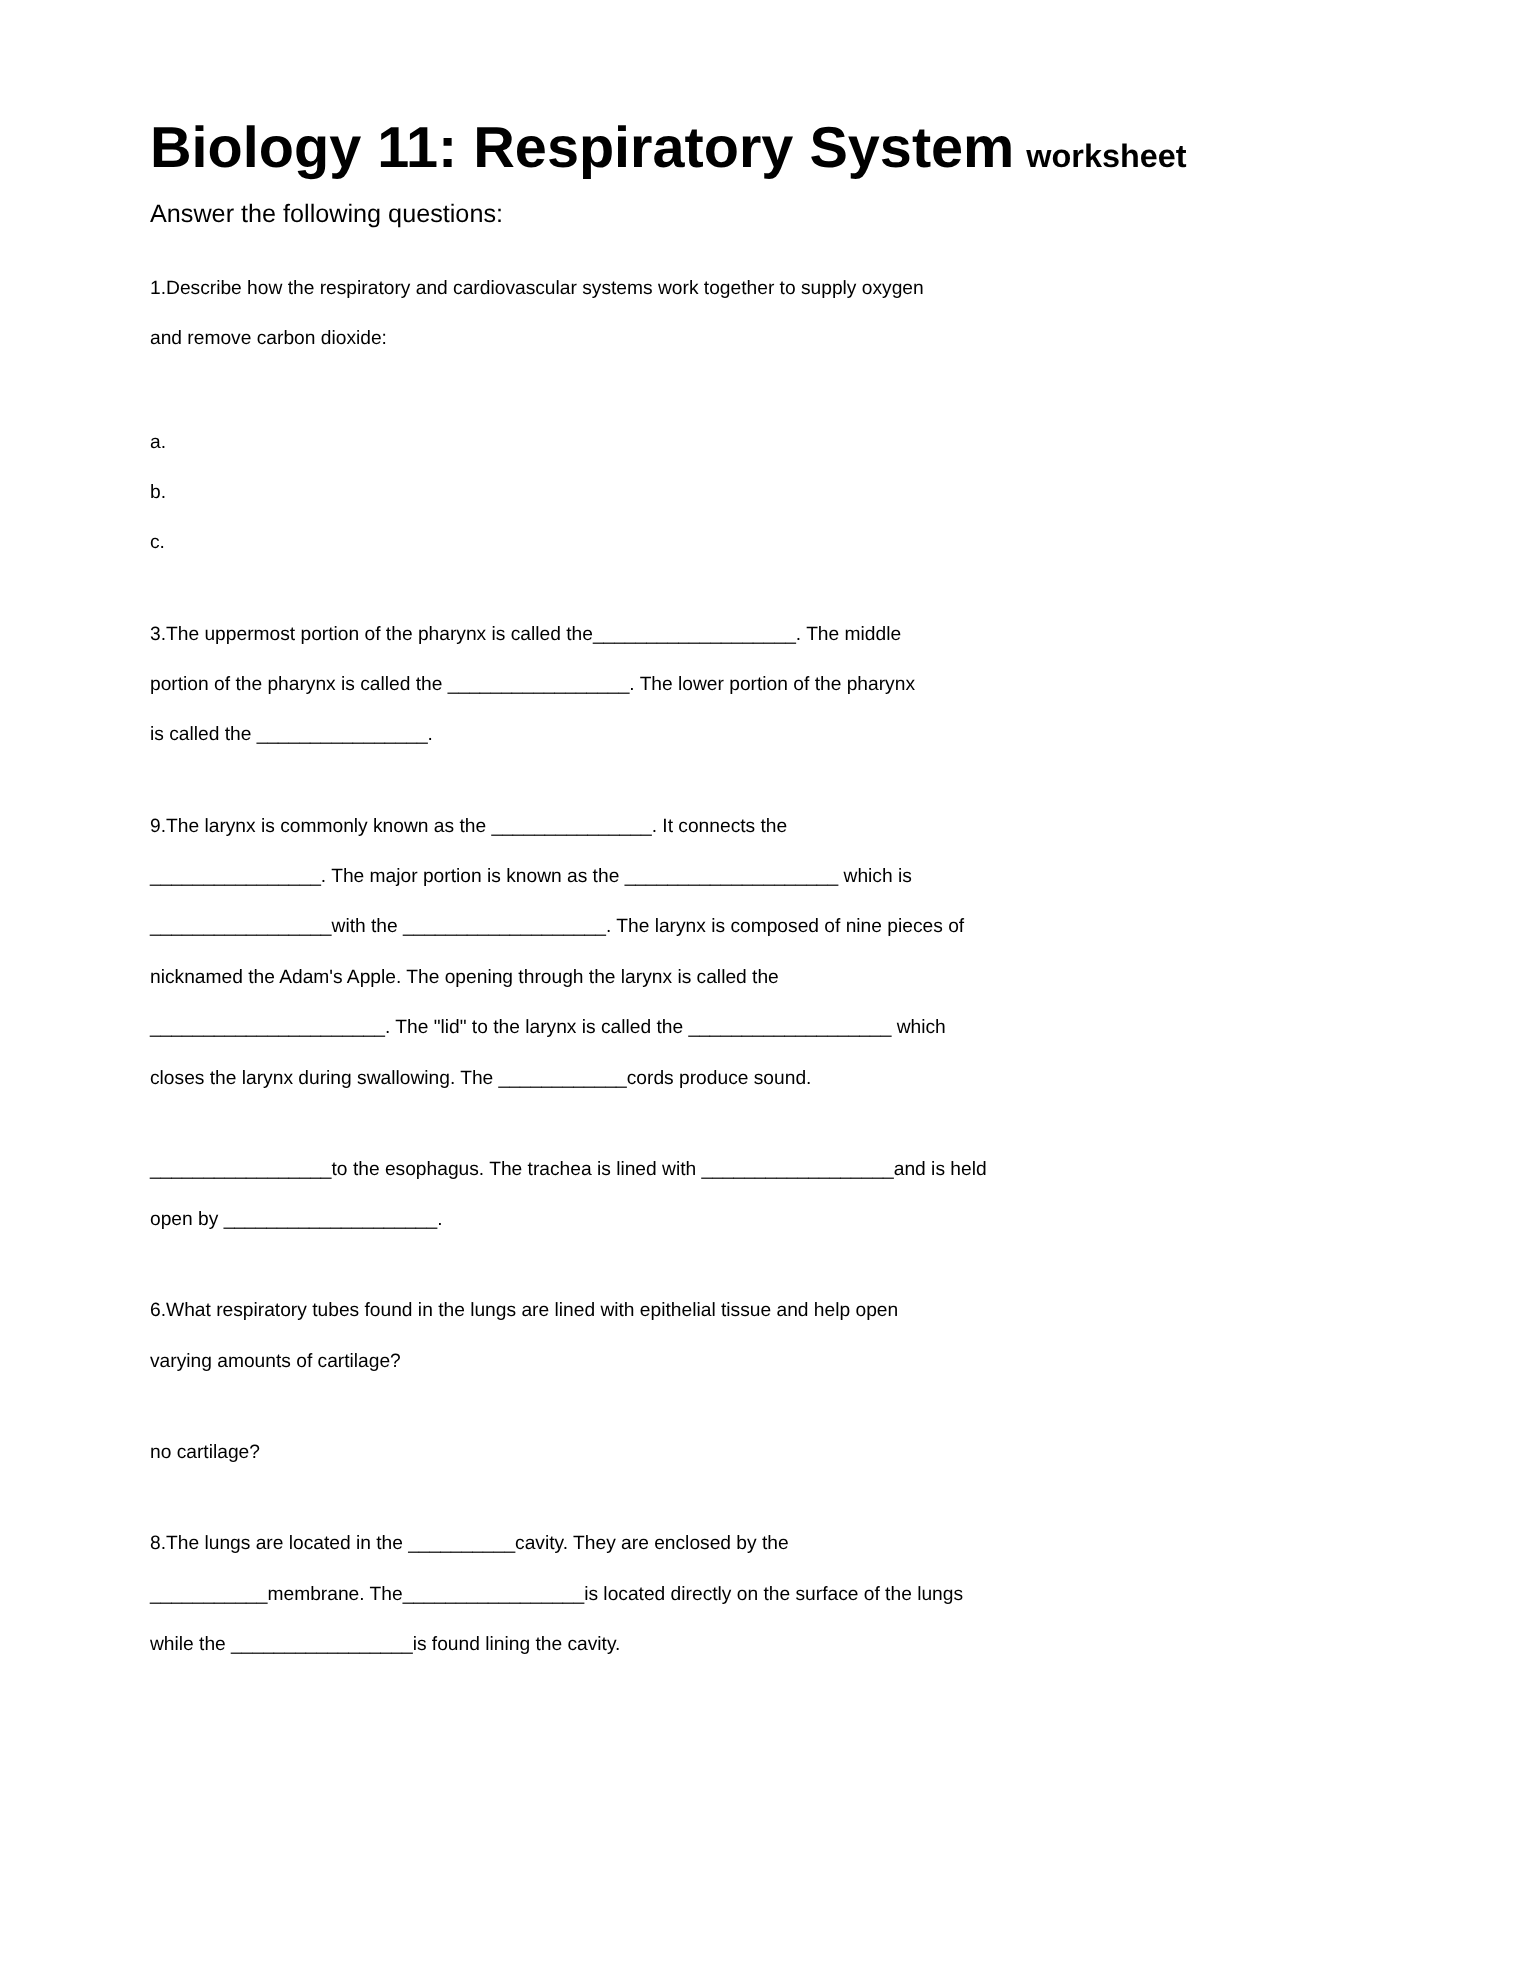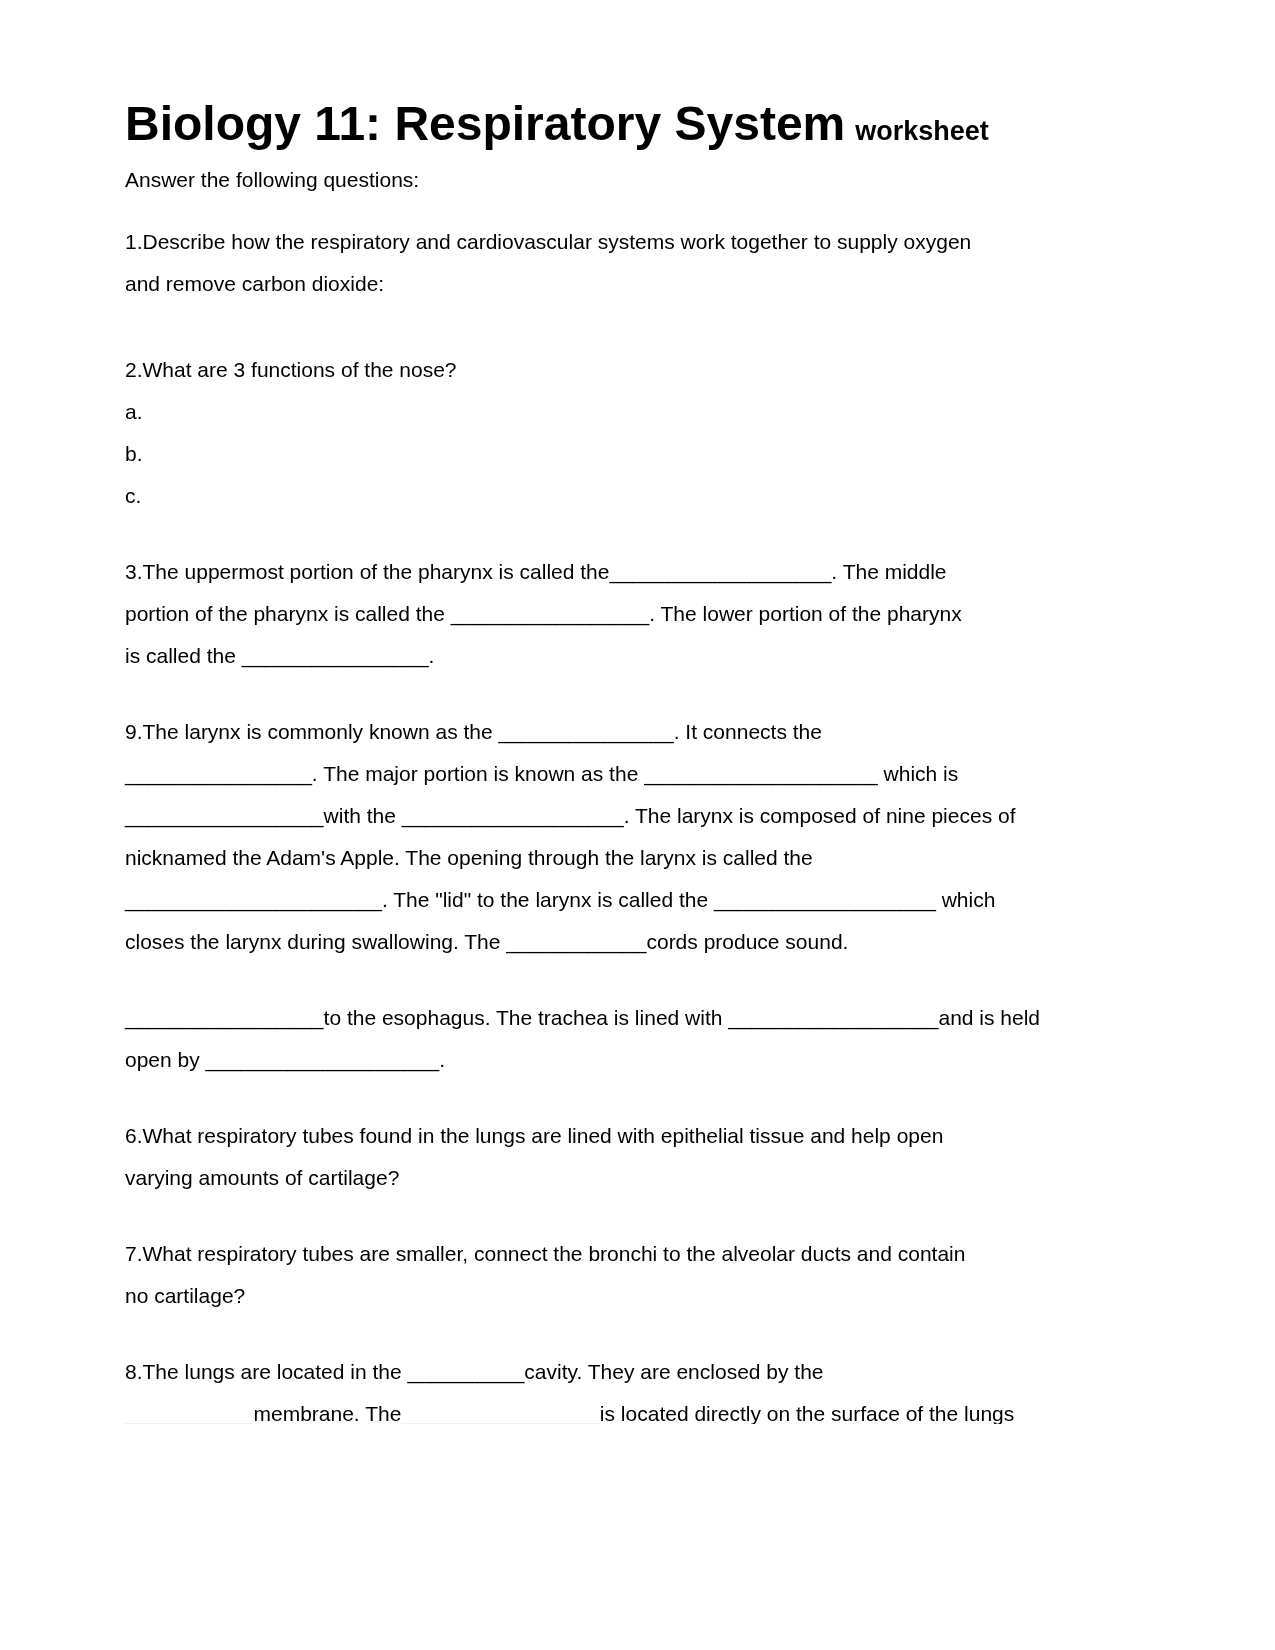--- a/index.html
+++ b/index.html
@@ -32,21 +32,21 @@
     font-weight: bold;
     margin-left: 10px;
   }
   .intro {
     margin: 6px 0 0 0;
     font-size: 21px;
     line-height: 30px;
   }
   .para {
     margin: 34px 0 0 0;
-    font-size: 21px;
+    font-size: 16px;
   }
   .para.first {
     margin-top: 26px;
   }
   .para.gap-lg {
     margin-top: 44px;
   }
   .line {
     line-height: 42px;
     white-space: nowrap;
@@ -60,21 +60,20 @@
   <h1 class="title"><span>Biology 11: Respiratory System</span><span class="suffix">worksheet</span></h1>
 
   <p class="intro">Answer the following questions:</p>
 
   <div class="para first">
     <div class="line">1.Describe how the respiratory and cardiovascular systems work together to supply oxygen</div>
     <div class="line">and remove carbon dioxide:</div>
   </div>
 
   <div class="para gap-lg">
-    <div class="line">2.What are 3 functions of the nose?</div>
     <div class="line">a.</div>
     <div class="line">b.</div>
     <div class="line">c.</div>
   </div>
 
   <div class="para">
     <div class="line">3.The uppermost portion of the pharynx is called the___________________. The middle</div>
     <div class="line">portion of the pharynx is called the _________________. The lower portion of the pharynx</div>
     <div class="line">is called the ________________.</div>
   </div>
@@ -92,21 +91,20 @@
     <div class="line">_________________to the esophagus. The trachea is lined with __________________and is held</div>
     <div class="line">open by ____________________.</div>
   </div>
 
   <div class="para">
     <div class="line">6.What respiratory tubes found in the lungs are lined with epithelial tissue and help open</div>
     <div class="line">varying amounts of cartilage?</div>
   </div>
 
   <div class="para">
-    <div class="line">7.What respiratory tubes are smaller, connect the bronchi to the alveolar ducts and contain</div>
     <div class="line">no cartilage?</div>
   </div>
 
   <div class="para">
     <div class="line">8.The lungs are located in the __________cavity. They are enclosed by the</div>
     <div class="line">___________membrane. The_________________is located directly on the surface of the lungs</div>
     <div class="line">while the _________________is found lining the cavity.</div>
   </div>
 
 </div>

